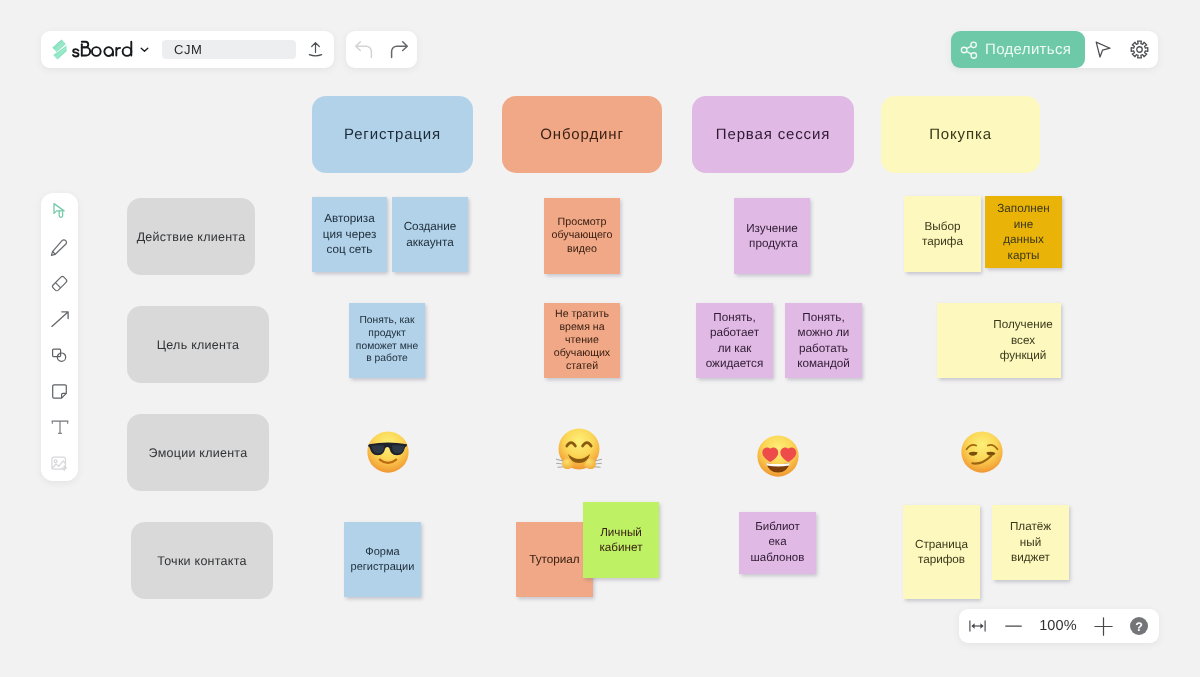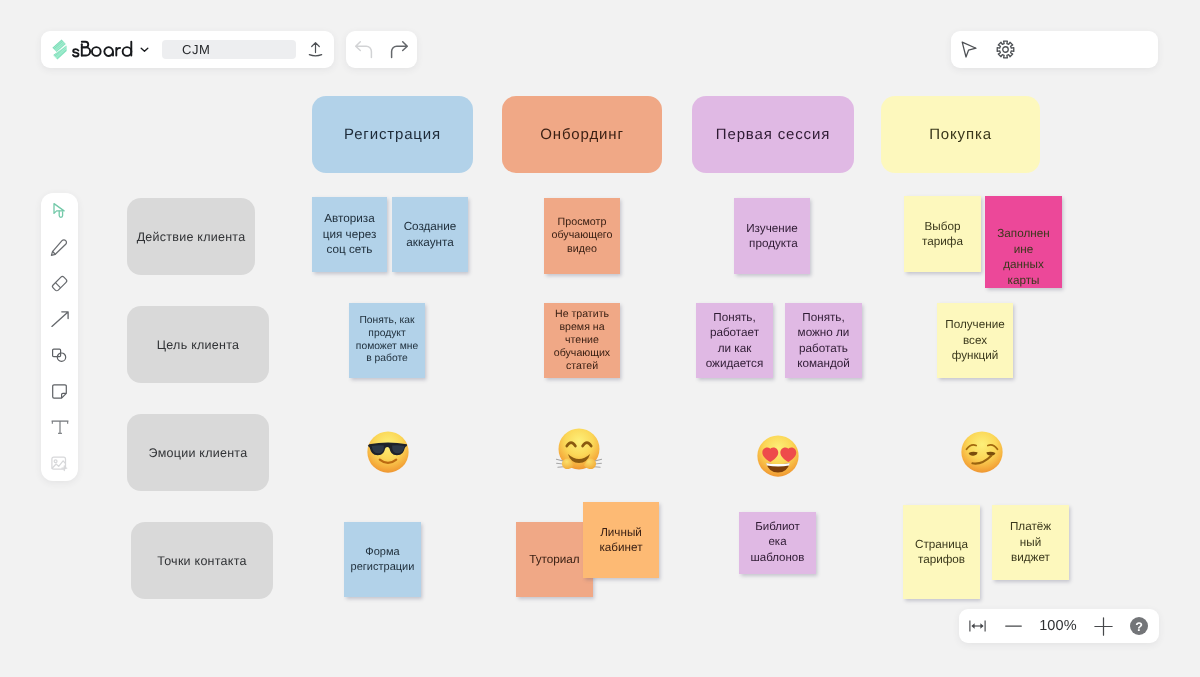--- a/index.html
+++ b/index.html
@@ -13,21 +13,21 @@
   #topbar{position:absolute;left:41px;top:31px;height:37px;display:flex;align-items:center;
           background:#fff;border-radius:9px;padding:0 0 0 11px;box-sizing:border-box;
           box-shadow:0 2px 7px rgba(60,60,80,0.08);}
   #logo-mark{width:15px;height:21px;display:block;margin-right:5px;}
   #logo-text{display:inline-flex;align-items:center;position:relative;}
   #logo-word{display:block;margin-top:1px;}
   .sr{position:absolute;width:1px;height:1px;overflow:hidden;clip:rect(0 0 0 0);
       white-space:nowrap;opacity:0;}
   #logo-caret{margin-left:6px;display:block;}
   #title-field{margin-left:12px;width:134px;height:19px;background:#edeef0;border-radius:4px;
-               display:flex;align-items:center;padding-left:20px;box-sizing:border-box;}
+               display:flex;align-items:center;padding-left:12px;box-sizing:border-box;}
   #title-text{font-size:13px;color:#26282b;letter-spacing:0.6px;}
   #upload-btn{width:38px;height:37px;display:flex;align-items:center;justify-content:center;}
 
   #undoredo{position:absolute;left:346px;top:31px;width:71px;height:37px;background:#fff;
             border-radius:9px;display:flex;align-items:center;justify-content:space-around;
             box-shadow:0 2px 7px rgba(60,60,80,0.08);}
 
   
   #rightbar{position:absolute;left:951px;top:31px;height:37px;width:207px;display:flex;
             align-items:center;background:#fff;border-radius:9px;
@@ -134,20 +134,31 @@
       </svg>
     </div>
     <div style="display:flex;align-items:center;justify-content:center;width:33px;height:37px;">
       <svg width="20" height="20" viewBox="0 0 20 20">
         <path d="M13.7 1.8 L18.3 6.3 L13.7 10.5 M18.1 6.3 L7.7 6.3 A5.1 5.1 0 0 0 2.6 11.4 L2.6 17.6" stroke="#64676b" stroke-width="1.5" fill="none" stroke-linecap="round" stroke-linejoin="round"></path>
       </svg>
     </div>
   </div>
 
   <div id="rightbar">
+    <div id="share-btn">
+      <svg width="18" height="18" viewBox="0 0 18 18">
+        <g stroke="#eefaf4" stroke-width="1.35" fill="none">
+          <circle cx="13.6" cy="3.8" r="2.75"></circle>
+            <circle cx="4.1" cy="9.0" r="2.75"></circle>
+          <circle cx="13.8" cy="14.5" r="2.75"></circle>
+          <path d="M6.5 7.7 L11.2 5.1 M6.5 10.4 L11.4 13.2" stroke-linecap="round"></path>
+        </g>
+      </svg>
+      <span id="share-label">Поделиться</span>
+    </div>
     <div class="rbtn">
       <svg width="16" height="17" viewBox="0 0 16 17">
         <path d="M1.2 1.1 L15.0 7.2 L7.5 9.2 L5.0 16.0 Z" stroke="#4d5054" stroke-width="1.25" fill="none" stroke-linejoin="round"></path>
       </svg>
     </div>
     <div class="rbtn">
       <svg width="19" height="19" viewBox="0 0 19 19">
         <g stroke="#4d5054" stroke-width="1.3" fill="none" stroke-linejoin="round">
           <circle cx="9.5" cy="9.5" r="2.75"></circle>
           <path d="M7.59 1.22 L11.41 1.22 L10.85 3.65 L12.68 4.41 L14.00 2.29 L16.71 5.00 L14.59 6.32 L15.35 8.15 L17.78 7.59 L17.78 11.41 L15.35 10.85 L14.59 12.68 L16.71 14.00 L14.00 16.71 L12.68 14.59 L10.85 15.35 L11.41 17.78 L7.59 17.78 L8.15 15.35 L6.32 14.59 L5.00 16.71 L2.29 14.00 L4.41 12.68 L3.65 10.85 L1.22 11.41 L1.22 7.59 L3.65 8.15 L4.41 6.32 L2.29 5.00 L5.00 2.29 L6.32 4.41 L8.15 3.65 Z"></path>
@@ -300,21 +311,21 @@
           <div>Изучение</div>
           <div>продукта</div>
         </span>
       </div>
       <div class="note" style="left: 904px; top: 196px; width: 77px; height: 76px; background: rgb(253, 248, 189); z-index: 1;">
         <span style="color: rgb(58, 56, 28);">
           <div>Выбор</div>
           <div>тарифа</div>
         </span>
       </div>
-      <div class="note" style="left: 985px; top: 196px; width: 77px; height: 92px; background: #ec4899; z-index: 1; align-items: flex-end;">
+      <div class="note" style="left: 985px; top: 196px; width: 77px; height: 72px; background: #eab308; z-index: 1;">
         <span style="color: rgb(58, 56, 28);">
           <div>Заполнен</div>
           <div>ине</div>
           <div>данных</div>
           <div>карты</div>
         </span>
       </div>
       <div class="note" style="left: 349px; top: 303px; width: 76px; height: 75px; background: rgb(178, 210, 233); z-index: 1;">
         <span style="color: rgb(32, 48, 61); font-size: 10.3px; line-height: 12.9px;">
           <div>Понять, как</div>
@@ -341,39 +352,39 @@
         </span>
       </div>
       <div class="note" style="left: 785px; top: 303px; width: 77px; height: 75px; background: rgb(224, 185, 228); z-index: 1;">
         <span style="color: rgb(46, 27, 51);">
           <div>Понять,</div>
           <div>можно ли</div>
           <div>работать</div>
           <div>командой</div>
         </span>
       </div>
-      <div class="note" style="left: 937px; top: 303px; width: 76px; height: 75px; background: rgb(253, 248, 189); z-index: 1;">
+      <div class="note" style="left: 937px; top: 303px; width: 76px; height: 75px; background: rgb(253, 248, 189); z-index: 1; padding-left: 48px;">
         <span style="color: rgb(58, 56, 28);">
           <div>Получение</div>
           <div>всех</div>
           <div>функций</div>
         </span>
       </div>
       <div class="note" style="left: 344px; top: 522px; width: 77px; height: 75px; background: rgb(178, 210, 233); z-index: 1;">
         <span style="color: rgb(32, 48, 61); font-size: 11px; line-height: 14.6px; text-align: center;">
           <div>Форма</div>
           <div>регистрации</div>
         </span>
       </div>
       <div class="note" style="left: 516px; top: 522px; width: 77px; height: 75px; background: rgb(240, 168, 134); z-index: 1;">
         <span style="color: rgb(58, 32, 20);">
           <div>Туториал</div>
         </span>
       </div>
-      <div class="note" style="left: 583px; top: 502px; width: 76px; height: 76px; background: #fdba74; z-index: 2;">
+      <div class="note" style="left: 583px; top: 502px; width: 76px; height: 76px; background: #bef264; z-index: 2;">
         <span style="color: rgb(58, 32, 20);">
           <div>Личный</div>
           <div>кабинет</div>
         </span>
       </div>
       <div class="note" style="left: 739px; top: 512px; width: 77px; height: 62px; background: rgb(224, 185, 228); z-index: 1;">
         <span style="color: rgb(46, 27, 51); font-size: 11.5px; line-height: 15.4px;">
           <div>Библиот</div>
           <div>ека</div>
           <div>шаблонов</div>

